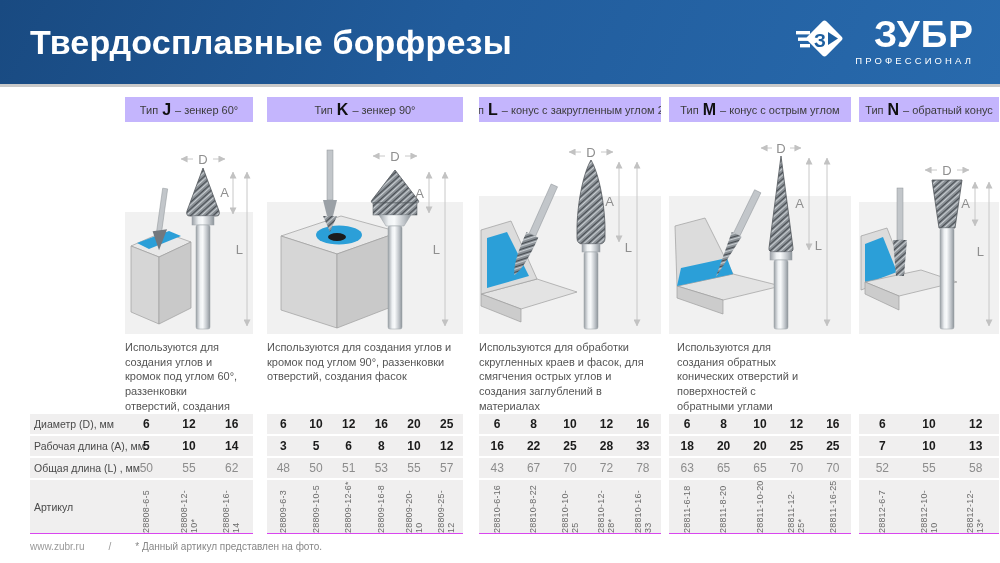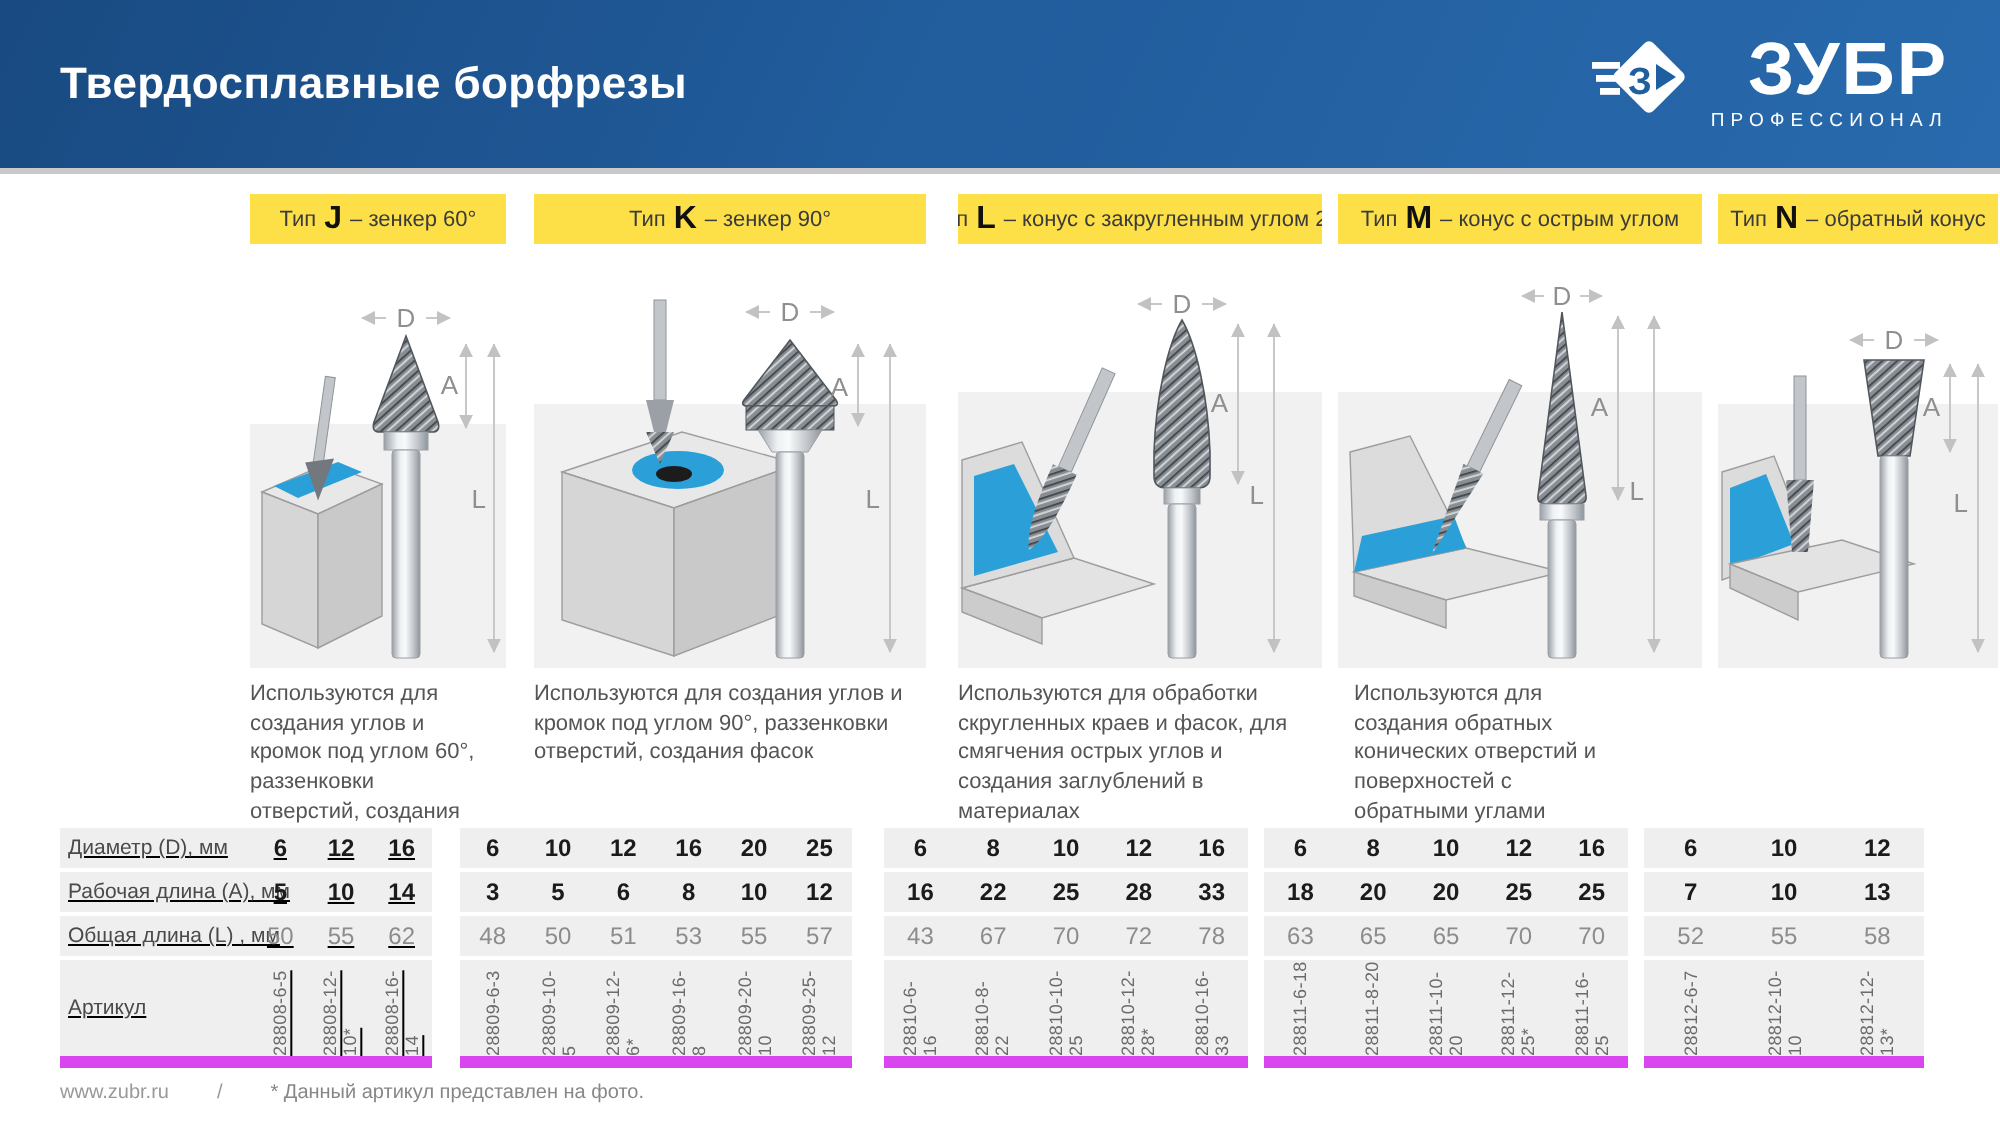--- a/index.html
+++ b/index.html
@@ -5,59 +5,59 @@
   html,body{margin:0;padding:0;}
   body{
     width:1000px;height:563px;overflow:hidden;position:relative;
     background:#ffffff;font-family:"Liberation Sans",sans-serif;
   }
   
   .header{
     height:84px;display:flex;align-items:center;padding:0 26px 0 30px;box-sizing:border-box;
     background:linear-gradient(115deg,#194a81 0%,#215c9c 45%,#286aad 100%);
   }
-  .header-title{flex:1;color:#ffffff;font-size:22px;font-weight:bold;letter-spacing:.2px;}
+  .header-title{flex:1;color:#ffffff;font-size:34px;font-weight:bold;letter-spacing:.2px;}
   .brand{display:flex;align-items:center;gap:7px;}
   .brand-text{display:flex;flex-direction:column;align-items:flex-end;}
   .brand-name{color:#fff;font-size:37px;font-weight:800;line-height:.9;letter-spacing:1px;}
   .brand-sub{color:#fff;font-size:9.5px;letter-spacing:3.1px;margin-top:3px;}
   .hdr-divider{height:3px;background:#c9c9c9;}
   
   .frow{display:flex;padding-left:30px;}
   .w-lab{width:95px;flex:none;}
   .w-j{width:128px;flex:none;}
   .w-k{width:196px;flex:none;}
   .w-l{width:182px;flex:none;}
   .w-m{width:182px;flex:none;}
   .w-n{width:140px;flex:none;}
   .gp1{width:14px;flex:none;}
   .gp2{width:16px;flex:none;}
   .gp3{width:8px;flex:none;}
   .gp4{width:8px;flex:none;}
   
   .badges{margin-top:10px;height:25px;}
   .badge{
-    background:#fde047;height:25px;display:flex;align-items:center;justify-content:center;
+    background:#c4b5fd;height:25px;display:flex;align-items:center;justify-content:center;
     gap:4px;color:#3b3b3b;font-size:11px;white-space:nowrap;overflow:hidden;
   }
   .b-letter{font-size:16px;font-weight:800;color:#101010;line-height:1;}
   
   .images{margin-top:4px;height:208px;}
   .img-cell{height:208px;}
   .dim{fill:#8f8f8f;font-size:13px;font-family:"Liberation Sans",sans-serif;}
   
   .descs{margin-top:6px;height:72px;}
   .desc{font-size:11px;line-height:1.33;color:#555;padding-right:10px;box-sizing:border-box;}
   
   .table{margin-top:2px;}
   .trow{height:20px;margin-bottom:2px;}
   .trow.tall{height:54px;}
   .band{background:#f0efef;display:flex;}
-  .b1{width:186px;flex:none;text-decoration:underline;}
-  .trow.tall .band{border-bottom:6px solid #d946ef;}
+  .b1{width:223px;flex:none;}
+  .trow.tall .band{border-bottom:1px solid #d946ef;}
   .rlabel{width:95px;flex:none;display:flex;align-items:center;font-size:10.5px;color:#4a4a4a;padding-left:4px;box-sizing:border-box;white-space:nowrap;}
   .cells{flex:1;display:flex;height:100%;}
   .cell{flex:1;display:flex;align-items:center;justify-content:center;font-size:12px;}
   .cell.bold{font-weight:bold;color:#1b1b1b;}
   .cell.gray{color:#8c8c8c;}
   .cell.art{
     writing-mode:vertical-rl;transform:rotate(180deg);
     font-size:9px;color:#6b6b6b;justify-content:flex-start;padding-left:0;
     align-items:center;letter-spacing:.2px;
   }

